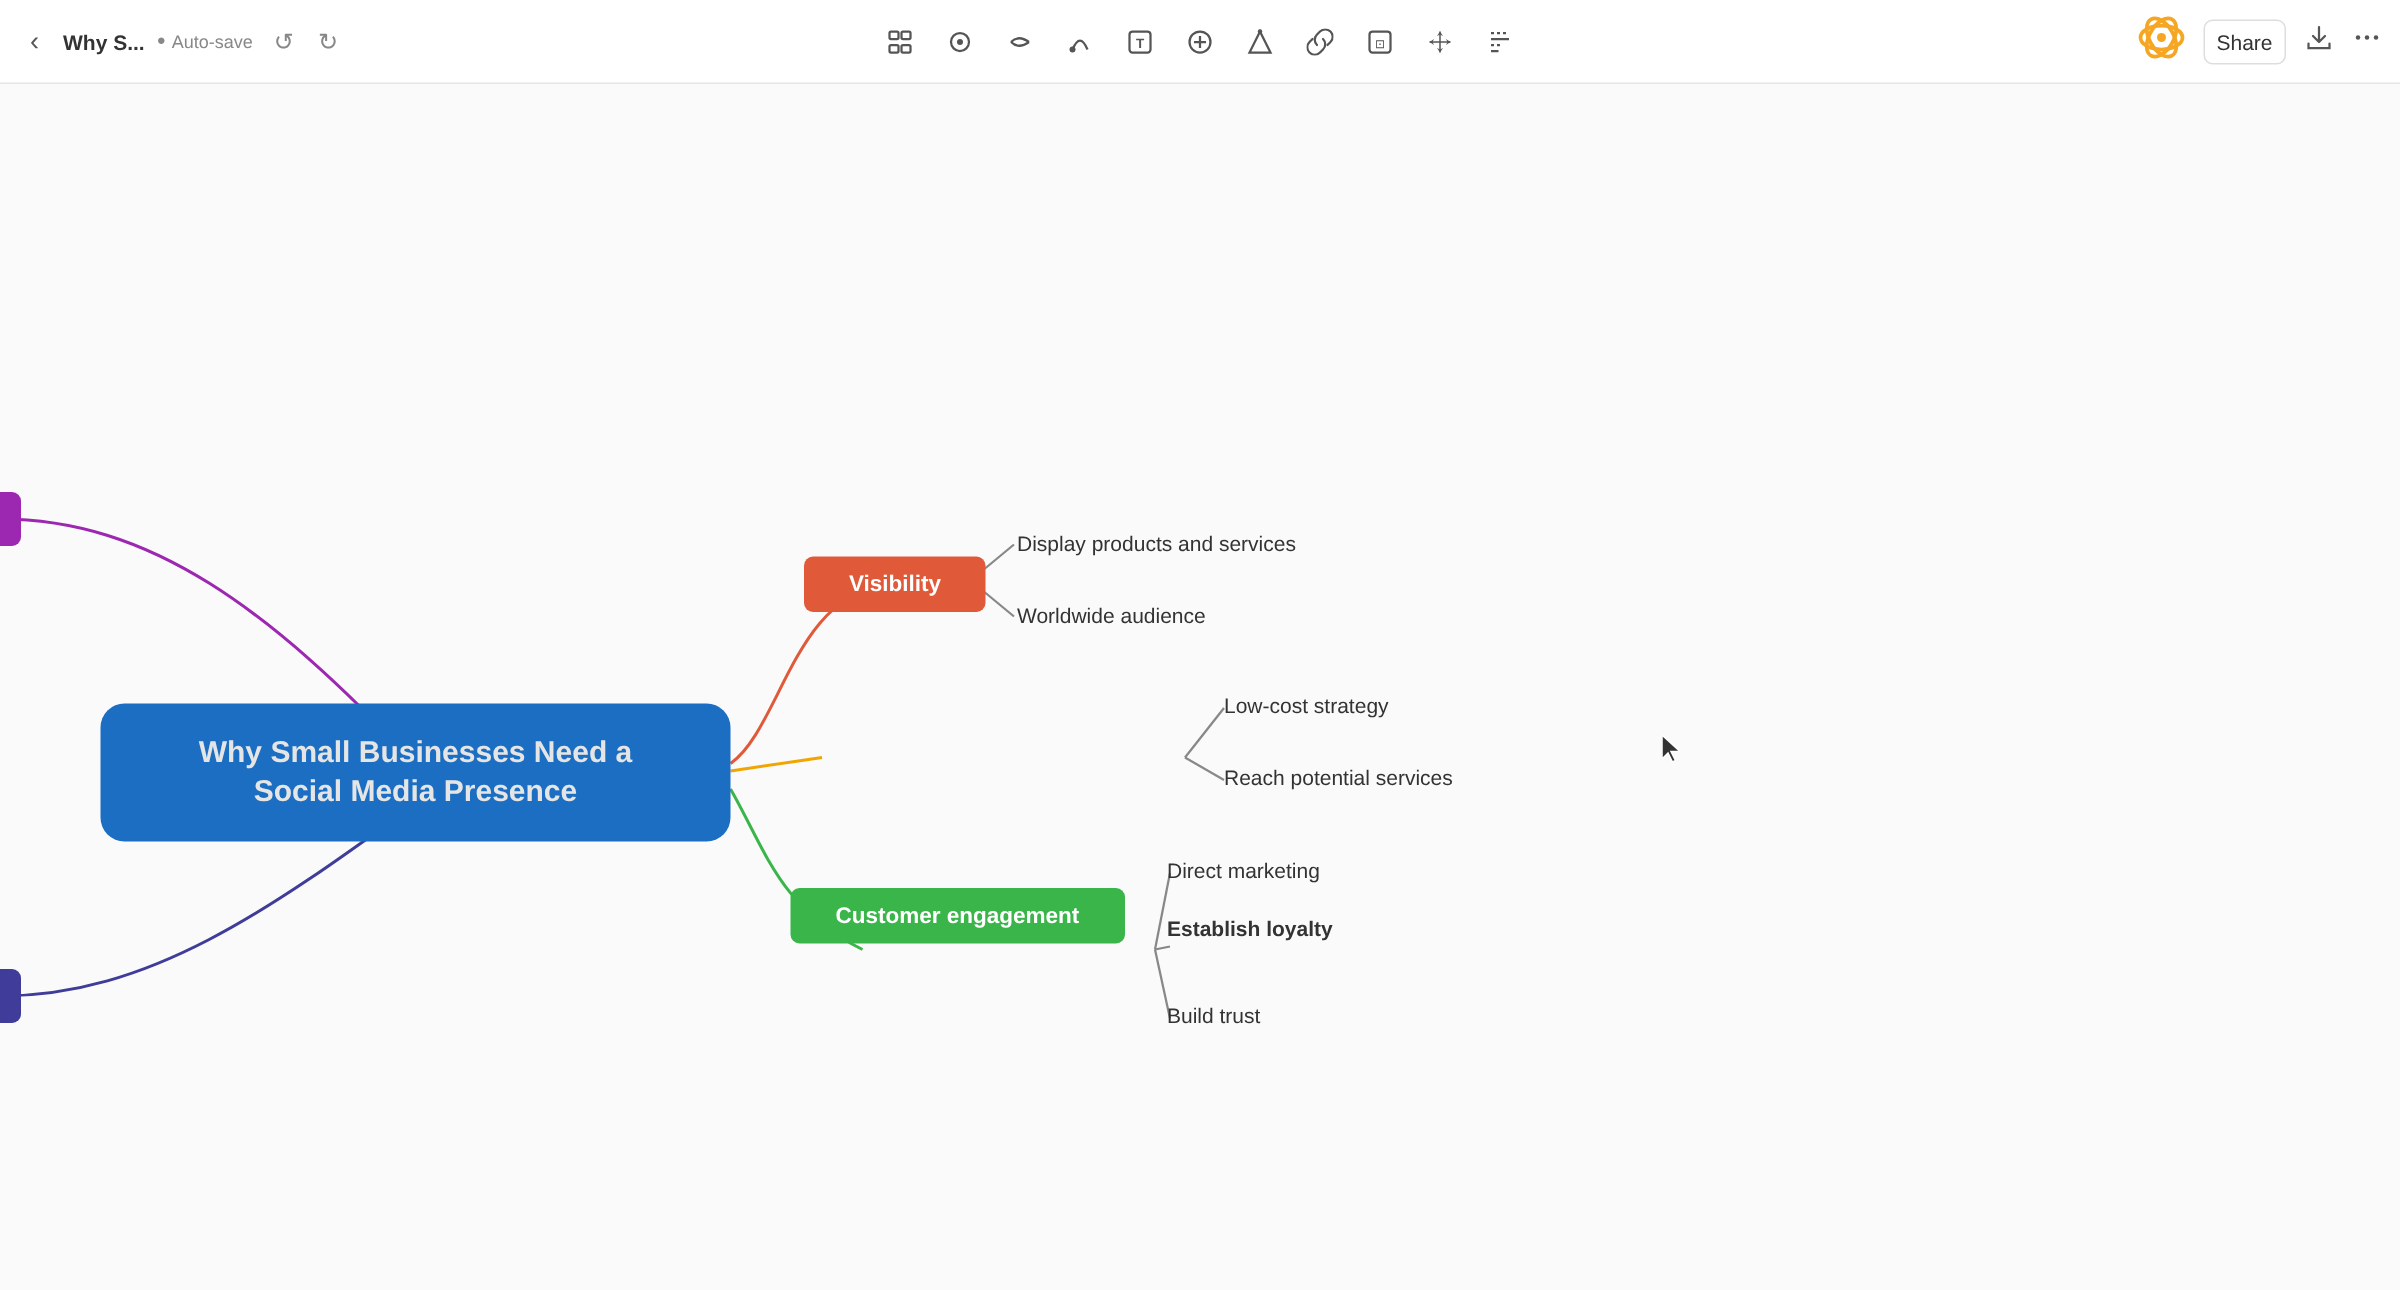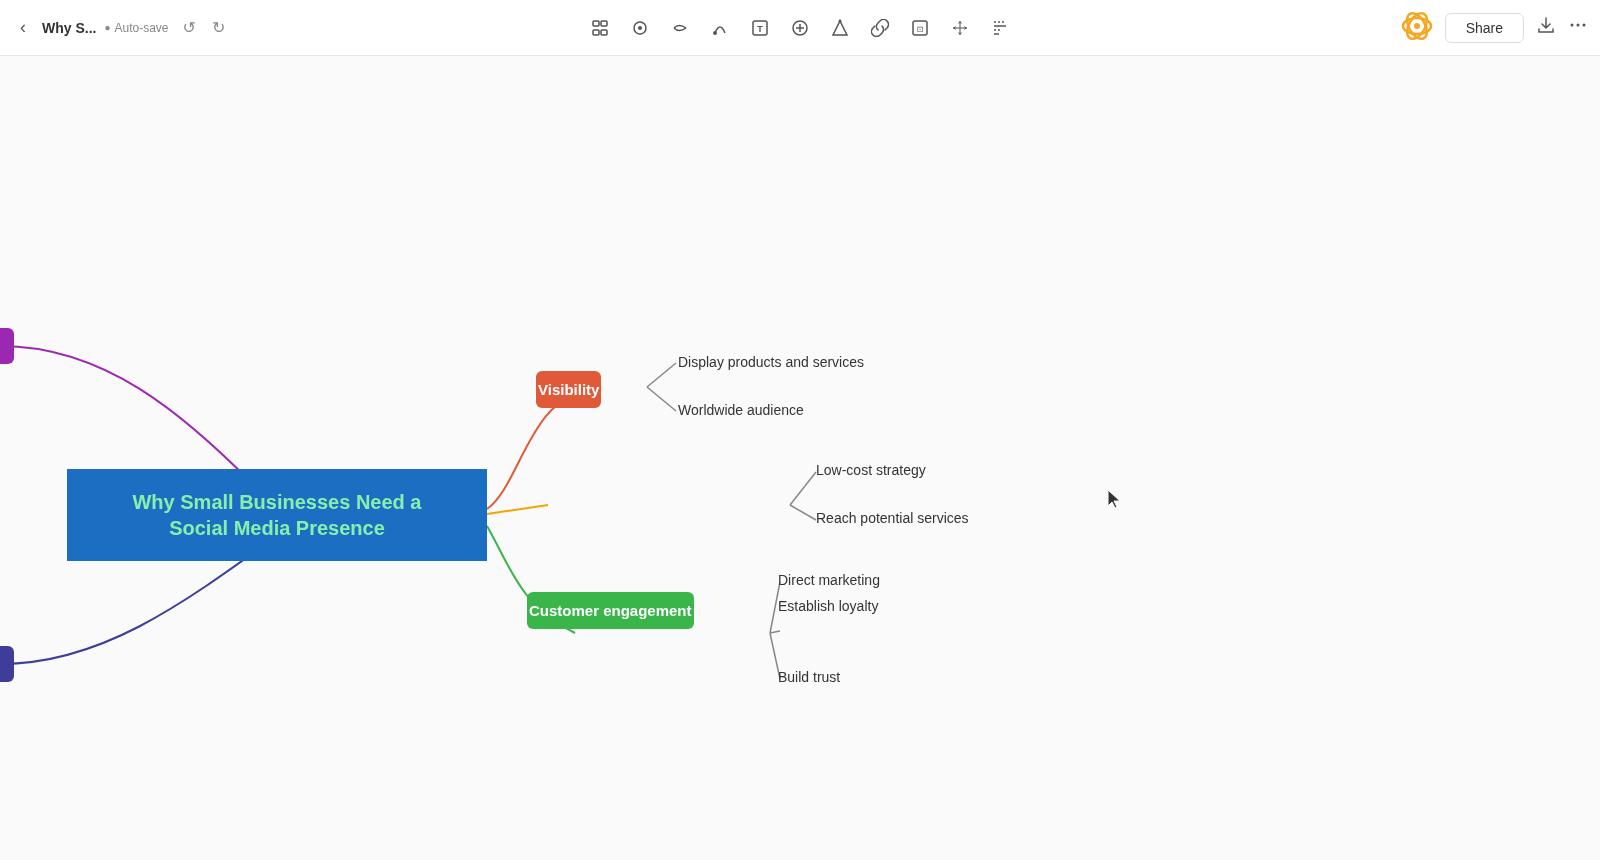--- a/index.html
+++ b/index.html
@@ -50,21 +50,21 @@
       background: none; border: none; cursor: pointer; font-size: 16px; color: #555;
       width: 36px; height: 36px; border-radius: 6px; display: flex; align-items: center; justify-content: center;
     }
     .toolbar-right {
       display: flex;
       align-items: center;
       gap: 12px;
       margin-left: auto;
     }
     .share-btn {
-      background: none; border: 1px solid #ddd; border-radius: 6px; padding: 6px 20px; font-size: 14px; cursor: pointer; color: #333;
+      background: none; border: 1px solid #ddd; border-radius: 6px; padding: 6px 8px; font-size: 14px; cursor: pointer; color: #333;
     }
     .download-btn {
       background: none; border: none; cursor: pointer; font-size: 18px; color: #555;
     }
     .more-btn {
       background: none; border: none; cursor: pointer; font-size: 18px; color: #555;
     }
 
     
     #canvas {
@@ -80,41 +80,41 @@
       position: absolute;
       top: 0; left: 0;
       width: 100%; height: 100%;
       pointer-events: none;
     }
 
     
     .node-center {
       position: absolute;
       background: #1b6ec2;
-      color: #86efac;
+      color: #e5e5e5;
       font-size: 20px;
       font-weight: bold;
-      border-radius: 0;
+      border-radius: 16px;
       display: flex;
       align-items: center;
       justify-content: center;
       text-align: center;
       padding: 20px 40px;
       width: 420px;
       line-height: 1.3;
       cursor: pointer;
     }
 
     .node-branch {
       position: absolute;
       color: #fff;
       font-size: 15px;
       font-weight: 600;
       border-radius: 6px;
-      padding: 10px 2px;
+      padding: 10px 30px;
       cursor: pointer;
       white-space: nowrap;
     }
 
     .node-leaf {
       position: absolute;
       font-size: 14px;
       color: #333;
       cursor: pointer;
       white-space: nowrap;
@@ -320,21 +320,21 @@
   </div>
 
   <div class="node-branch" style="left: 527px; top: 536px; background: #3ab54a;">
     <span>Customer engagement</span>
   </div>
 
   <div class="node-leaf" style="left: 778px; top: 516px;">
     <span>Direct marketing</span>
   </div>
 
-  <div class="node-leaf" style="left: 778px; top: 542px;">
+  <div class="node-leaf" style="left: 778px; top: 555px; font-weight: bold;">
     <span>Establish loyalty</span>
   </div>
 
   <div class="node-leaf" style="left: 778px; top: 613px;">
     <span>Build trust</span>
   </div>
 
   <div style="position: absolute; left: 1108px; top: 434px; pointer-events: none;">
     <svg width="16" height="20" viewBox="0 0 16 20">
       <path d="M0 0 L0 16 L4 12 L7 18 L9 17 L6 11 L12 11 Z" fill="#333" stroke="#fff" stroke-width="1"></path>

